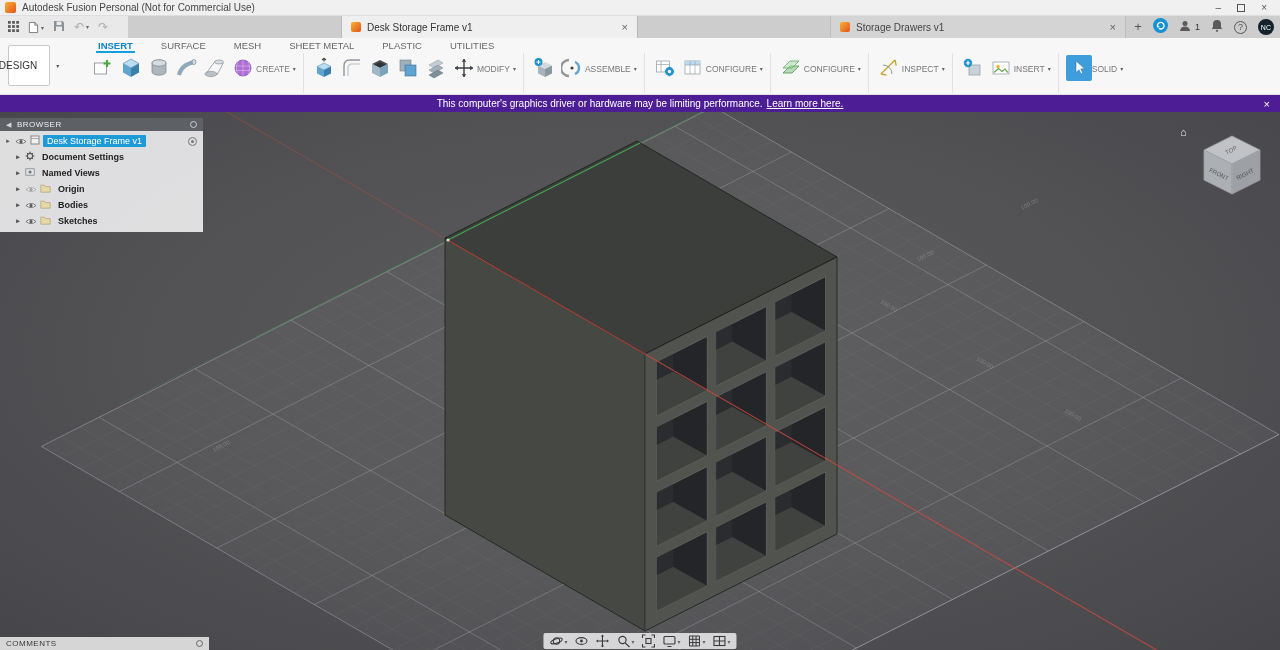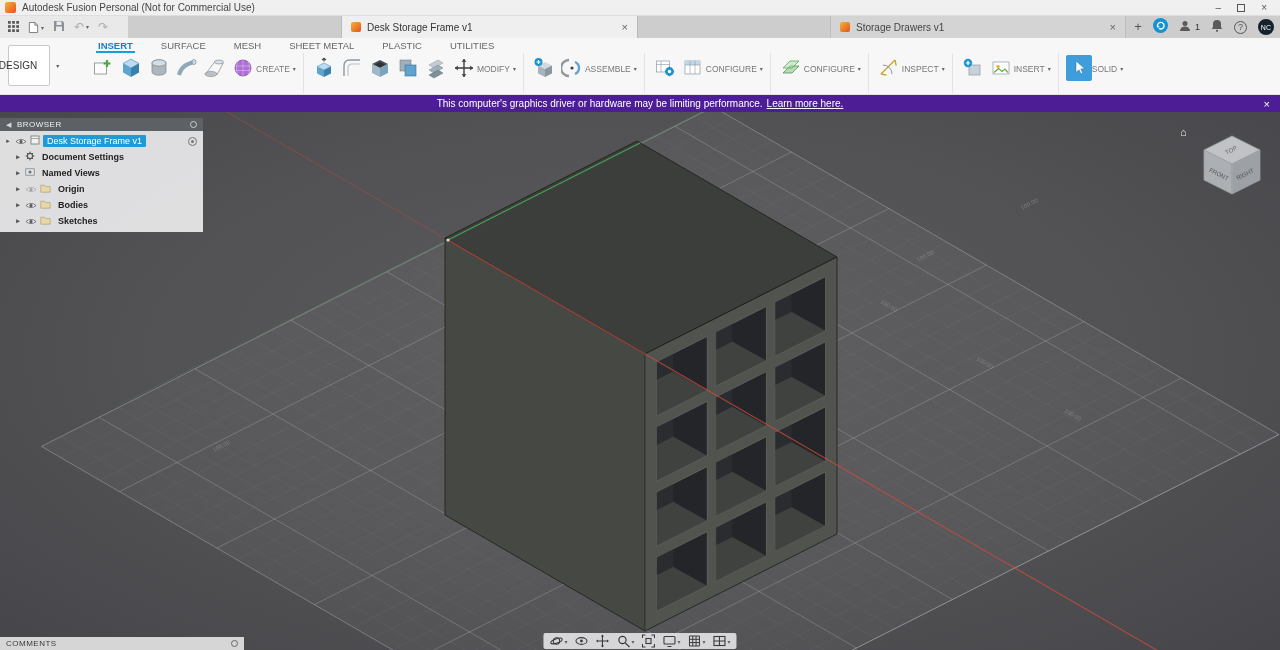--- a/index.html
+++ b/index.html
@@ -72,21 +72,21 @@
   .brow.child { padding-left:14px;font-weight:bold; }
   .brow .bcaret { color:#555; font-size:7px; width:8px; text-align:center; }
   .brow .label { padding:1px 4px; border-radius:1px; white-space:nowrap; }
   .brow .label.sel { background:#1e9bd7; color:#fff; }
   .brow .raddot { margin-left:auto; margin-right:6px; width:9px; height:9px; border:1px solid #777; border-radius:50%; position:relative; }
   .brow .raddot::after { content:""; position:absolute; left:2px; top:2px; width:3px; height:3px; border-radius:50%; background:#777; }
   .eicon { display:flex; }
   .eicon.dim { opacity:.45; }
 
   
-  .comments { position:absolute; left:0; bottom:0; width:244px; height:13px; background:#d6d6d6; color:#3a3a3a;
+  .comments { position:absolute; left:0; bottom:0; width:209px; height:13px; background:#d6d6d6; color:#3a3a3a;
     font-size:8px; display:flex; align-items:center; padding:0 6px; letter-spacing:.5px; z-index:5; }
   .comments .hdot { border-color:#666; }
 
   
   .viewcube { position:absolute; right:6px; top:12px; width:92px; height:88px; z-index:5; }
   .homeicon { position:absolute; left:-2px; top:2px; color:#e3e3e3; font-size:11px; }
 
   
   .navbar { position:absolute; left:50%; transform:translateX(-50%); bottom:1px; height:16px;
     background:rgba(228,228,231,0.9); border-radius:2px; display:flex; align-items:center; gap:7px; padding:0 6px; z-index:5; }

